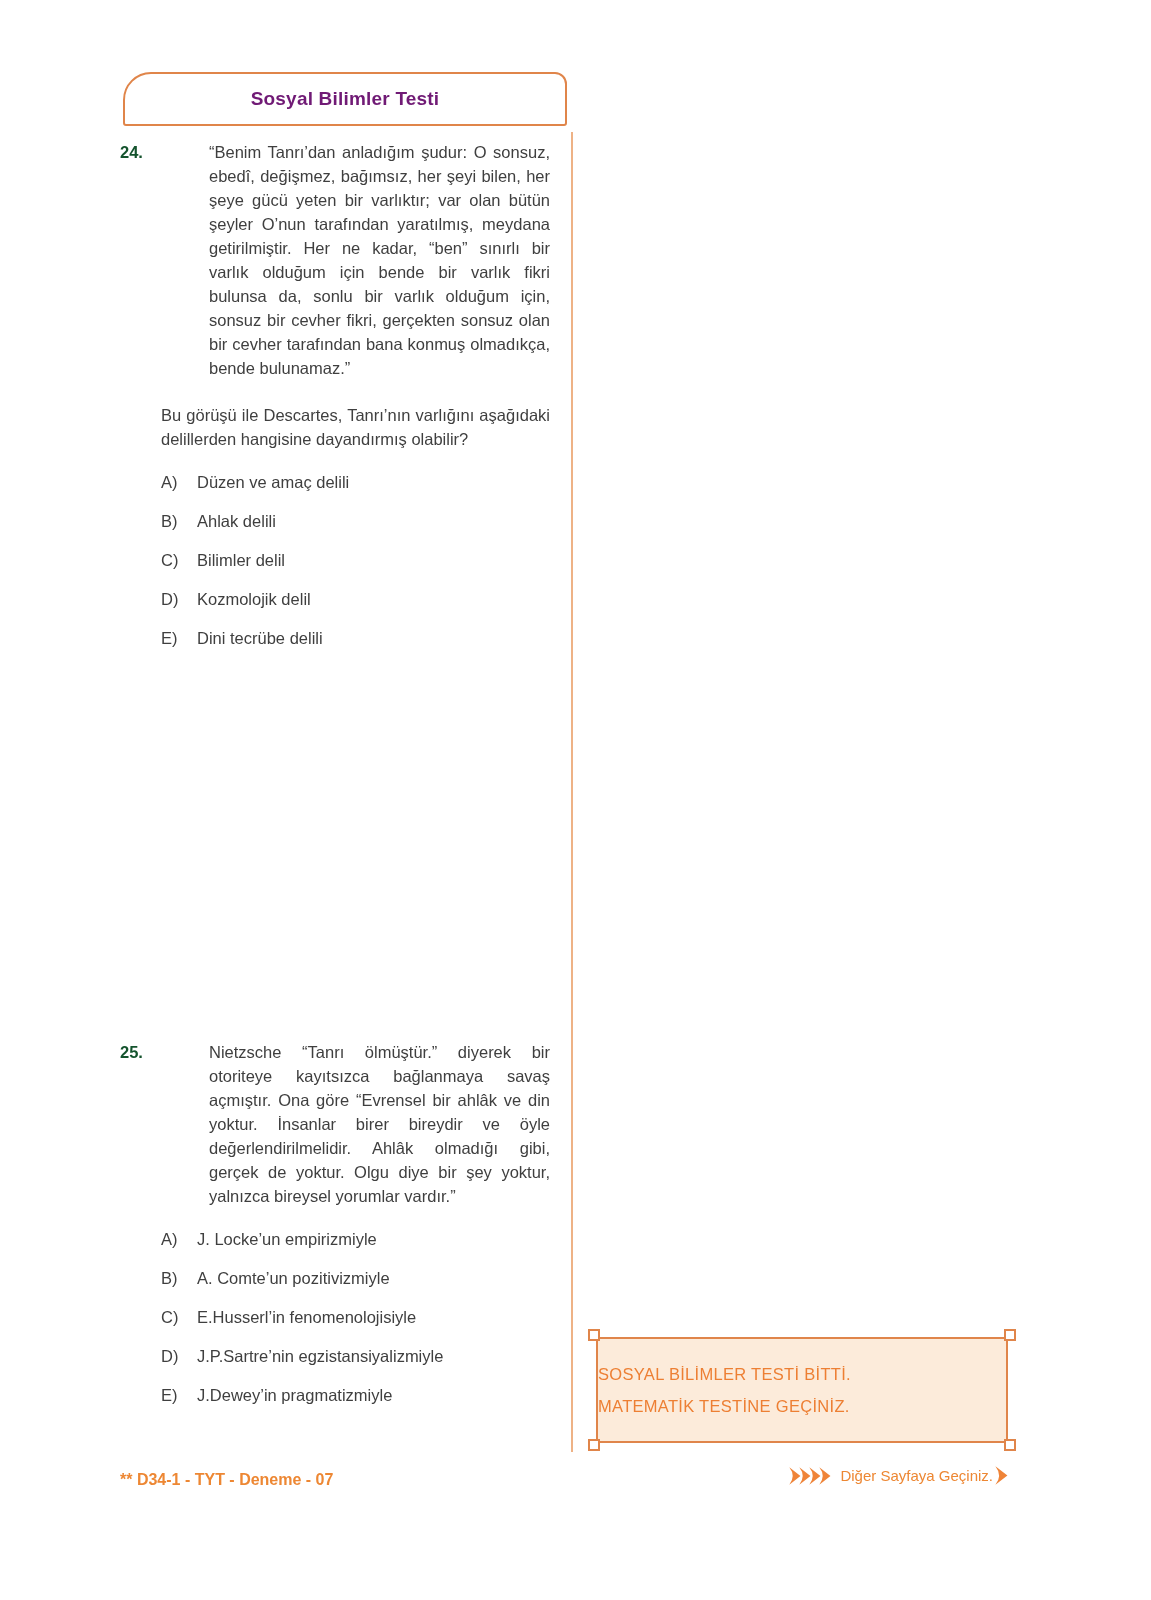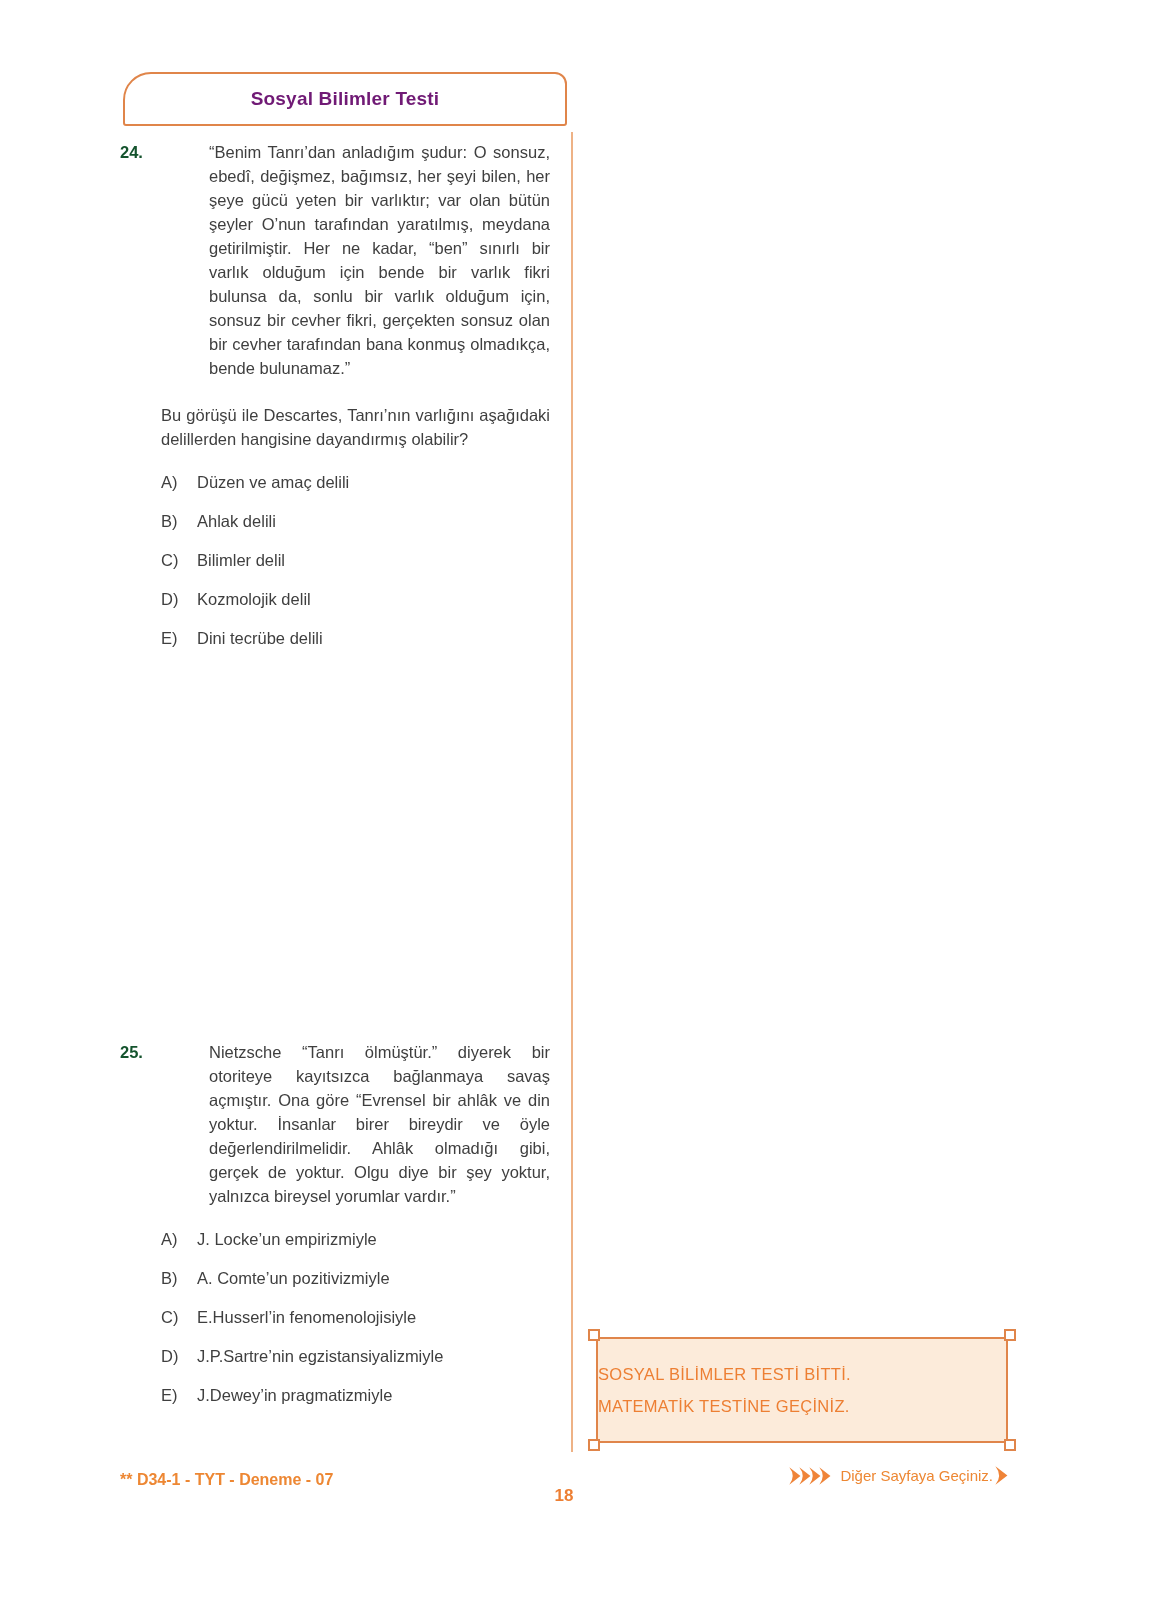--- a/index.html
+++ b/index.html
@@ -150,21 +150,20 @@
   <div class="end-box">
     <span class="corner tl"></span>
     <span class="corner tr"></span>
     <span class="corner bl"></span>
     <span class="corner br"></span>
     <div>SOSYAL BİLİMLER TESTİ BİTTİ.</div>
     <div>MATEMATİK TESTİNE GEÇİNİZ.</div>
   </div>
 
   <div class="footer-code">** D34-1 - TYT - Deneme - 07</div>
-  <div class="page-num">18</div>
 
   <div class="next-page">
     <span class="chevrons">
       <svg width="13" height="18" viewBox="0 0 12 16">
           <path d="M1.2 0 Q7.5 8 1.2 16 L11.5 8 Z" fill="#ef8438"></path>
         </svg>
       <svg width="13" height="18" viewBox="0 0 12 16">
           <path d="M1.2 0 Q7.5 8 1.2 16 L11.5 8 Z" fill="#ef8438"></path>
         </svg>
       <svg width="13" height="18" viewBox="0 0 12 16">

